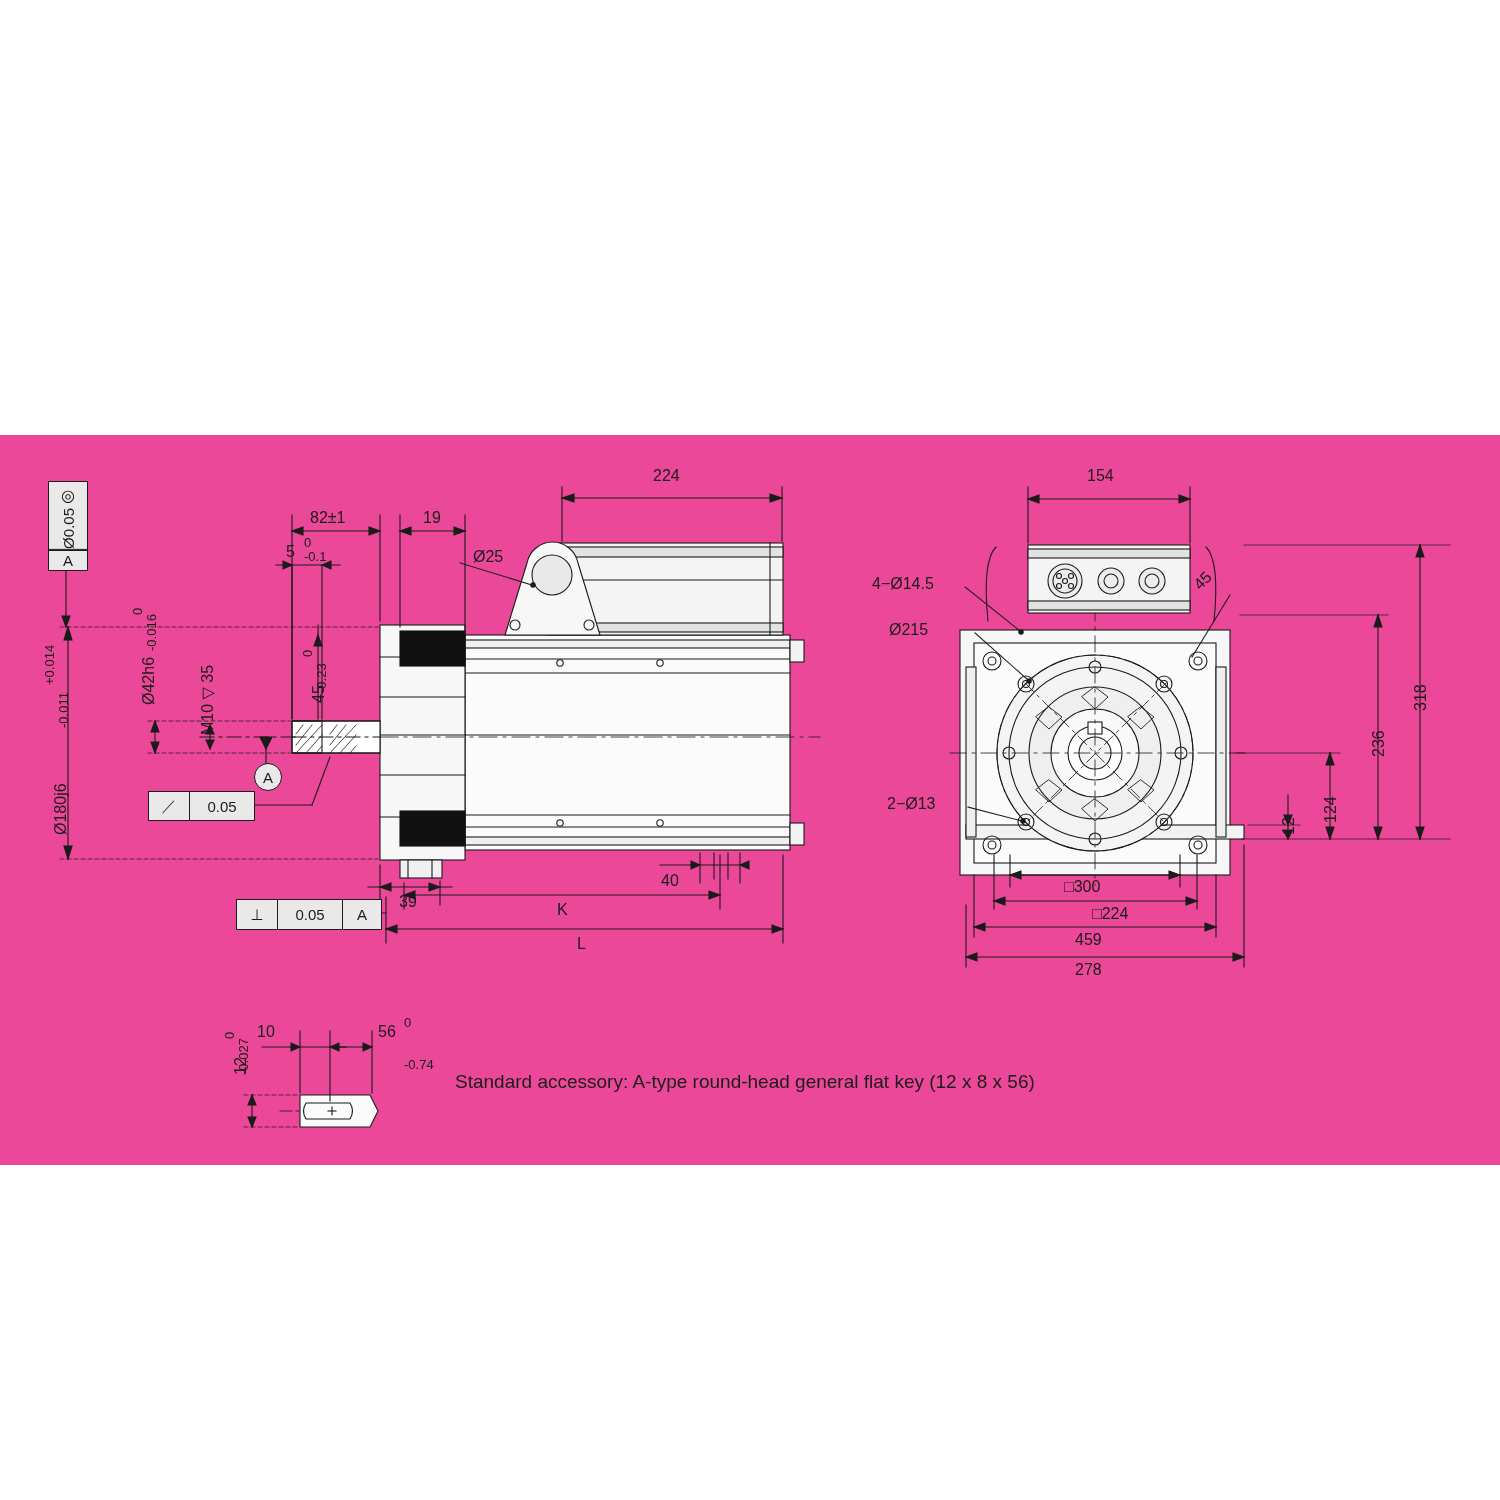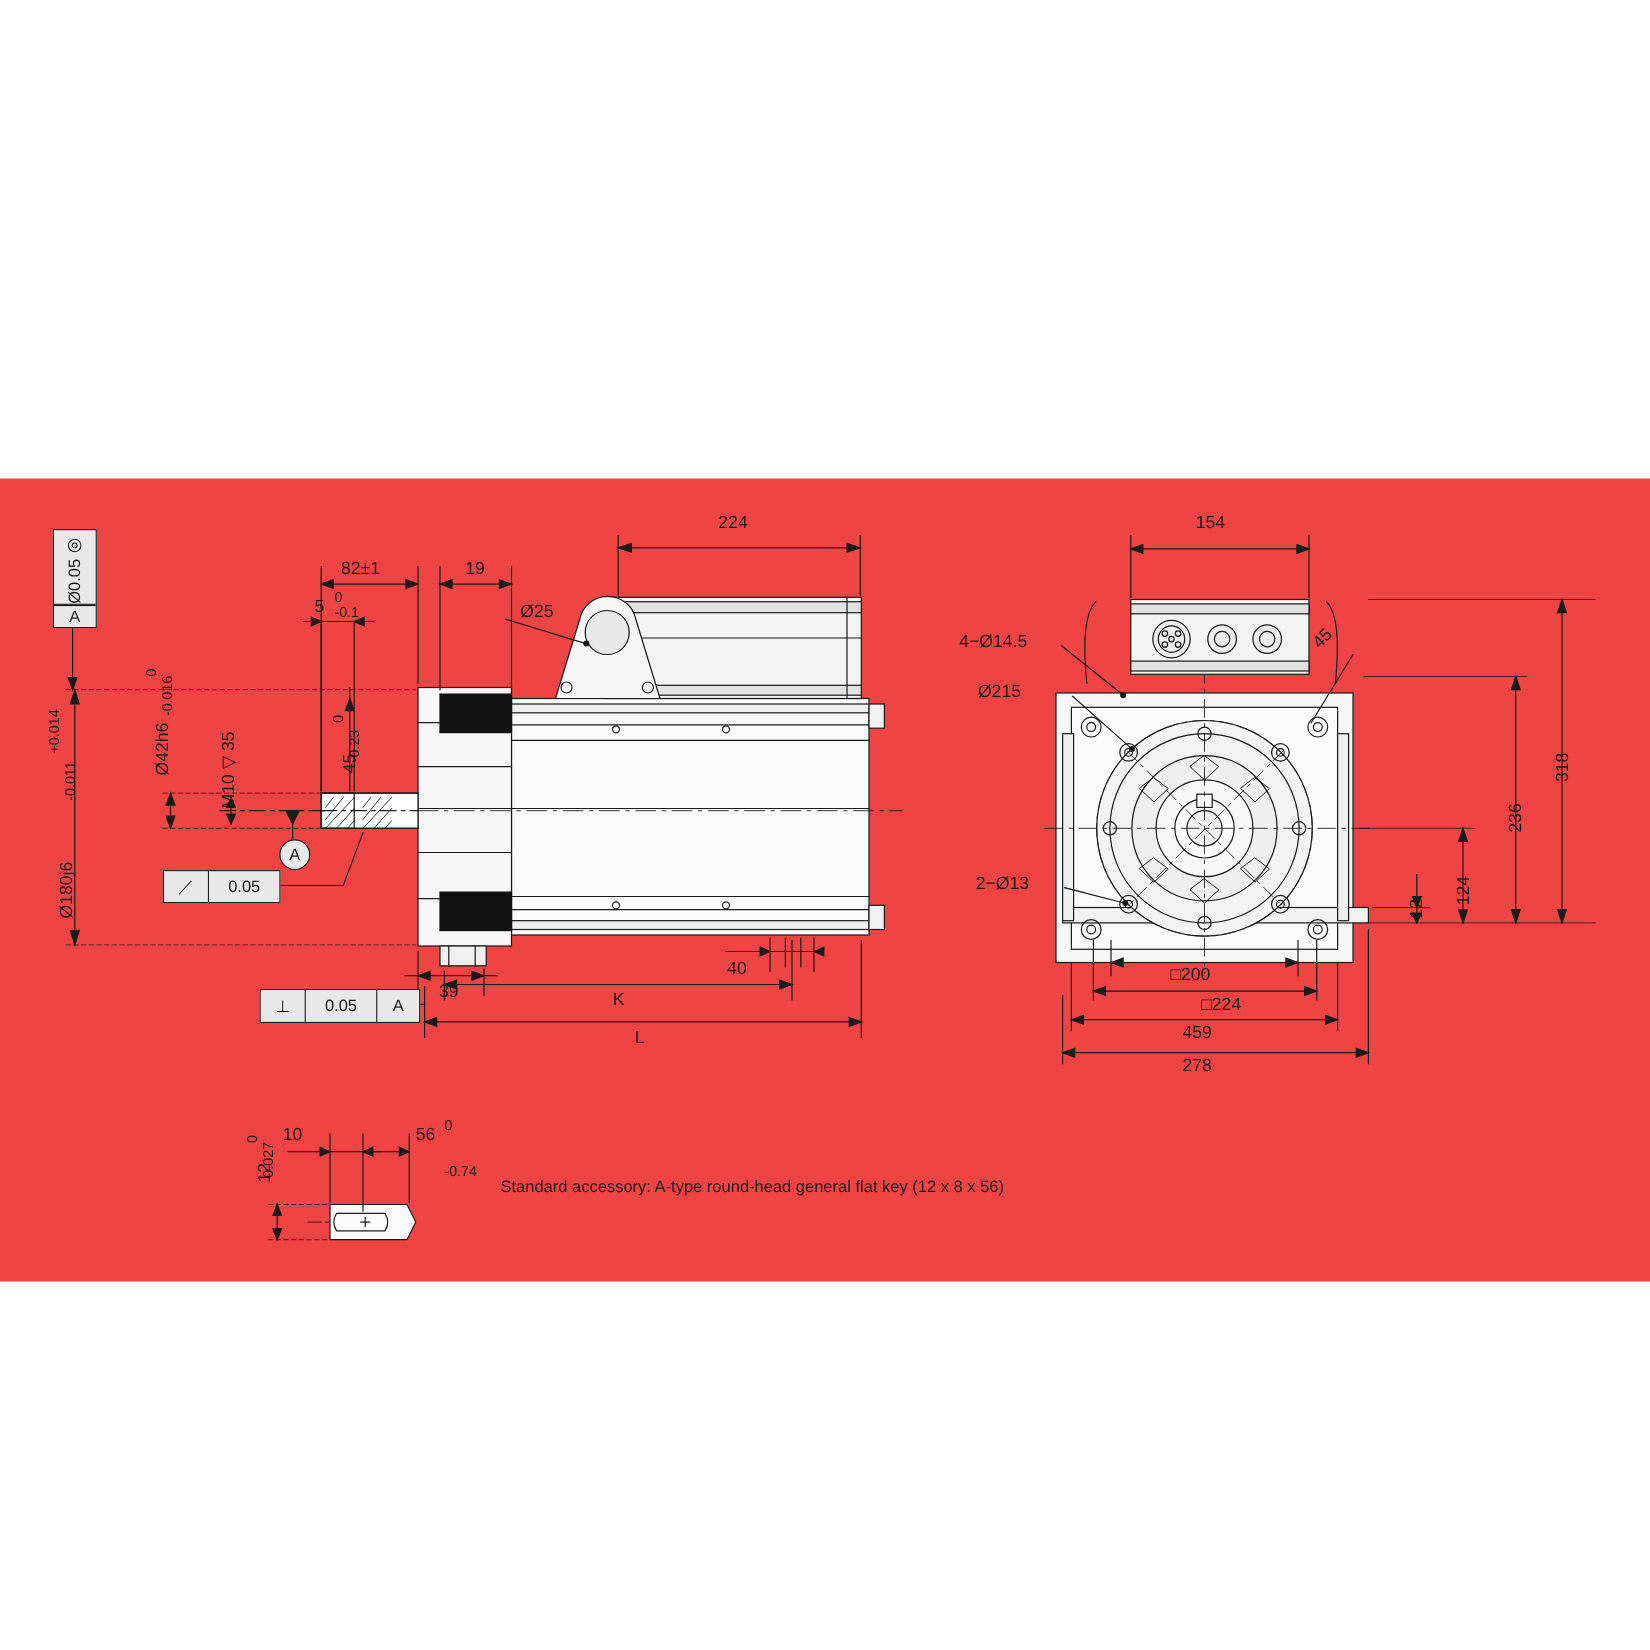--- a/index.html
+++ b/index.html
@@ -1,26 +1,26 @@
 <!DOCTYPE html>
 <html><head>
 <meta charset="utf-8">
 <style>
   html,body{margin:0;padding:0;background:#ffffff;}
   body{width:1500px;height:1500px;font-family:"Liberation Sans",sans-serif;}
   #sheet{position:relative;width:1500px;height:1500px;background:#ffffff;overflow:hidden;}
-  #drawing{position:absolute;left:0;top:435px;width:1500px;height:730px;background:#ef4444;}
+  #drawing{position:absolute;left:0;top:435px;width:1500px;height:730px;background:#ec4899;}
   .lbl{position:absolute;font-family:"Liberation Sans",sans-serif;color:#1b1b1b;white-space:nowrap;}
   .s13{font-size:13px;}
   .s16{font-size:16px;}
   .rot90{transform:rotate(-90deg);transform-origin:left top;}
   .frame{position:absolute;border:1.3px solid #1b1b1b;background:#e9e9e9;display:flex;align-items:stretch;}
   .frame > div{display:flex;align-items:center;justify-content:center;padding:0 6px;font-size:15px;color:#1b1b1b;}
   .frame > div + div{border-left:1.3px solid #1b1b1b;}
-  .note{position:absolute;font-size:15px;color:#1b1b1b;}
+  .note{position:absolute;font-size:19px;color:#1b1b1b;}
   svg{position:absolute;left:0;top:0;}
 </style>
 </head>
 <body>
 
 <div id="sheet">
 
   <div id="drawing">
 
     <svg width="1500" height="730" viewBox="0 0 1500 730">
@@ -369,21 +369,21 @@
       <div style="width:52px;">0.05</div>
       <div style="width:26px;">A</div>
     </div>
 
     <div class="lbl s16" style="left:1087px;top:32px;">154</div>
     <div class="lbl s16" style="left:872px;top:140px;">4−Ø14.5</div>
     <div class="lbl s16" style="left:889px;top:186px;">Ø215</div>
     <div class="lbl s16" style="left:887px;top:360px;">2−Ø13</div>
     <div class="lbl s16" style="left:1194px;top:137px;transform:rotate(-45deg);">45</div>
 
-    <div class="lbl s16" style="left:1064px;top:443px;">□200</div>
+    <div class="lbl s16" style="left:1064px;top:443px;">□300</div>
     <div class="lbl s16" style="left:1092px;top:470px;">□224</div>
     <div class="lbl s16" style="left:1075px;top:496px;">459</div>
     <div class="lbl s16" style="left:1075px;top:526px;">278</div>
 
     <div class="lbl s16 rot90" style="left:1412px;top:276px;">318</div>
     <div class="lbl s16 rot90" style="left:1370px;top:322px;">236</div>
     <div class="lbl s16 rot90" style="left:1322px;top:388px;">124</div>
     <div class="lbl s16 rot90" style="left:1280px;top:400px;">12</div>
 
     <div class="lbl s16 rot90" style="left:232px;top:640px;">12</div>

